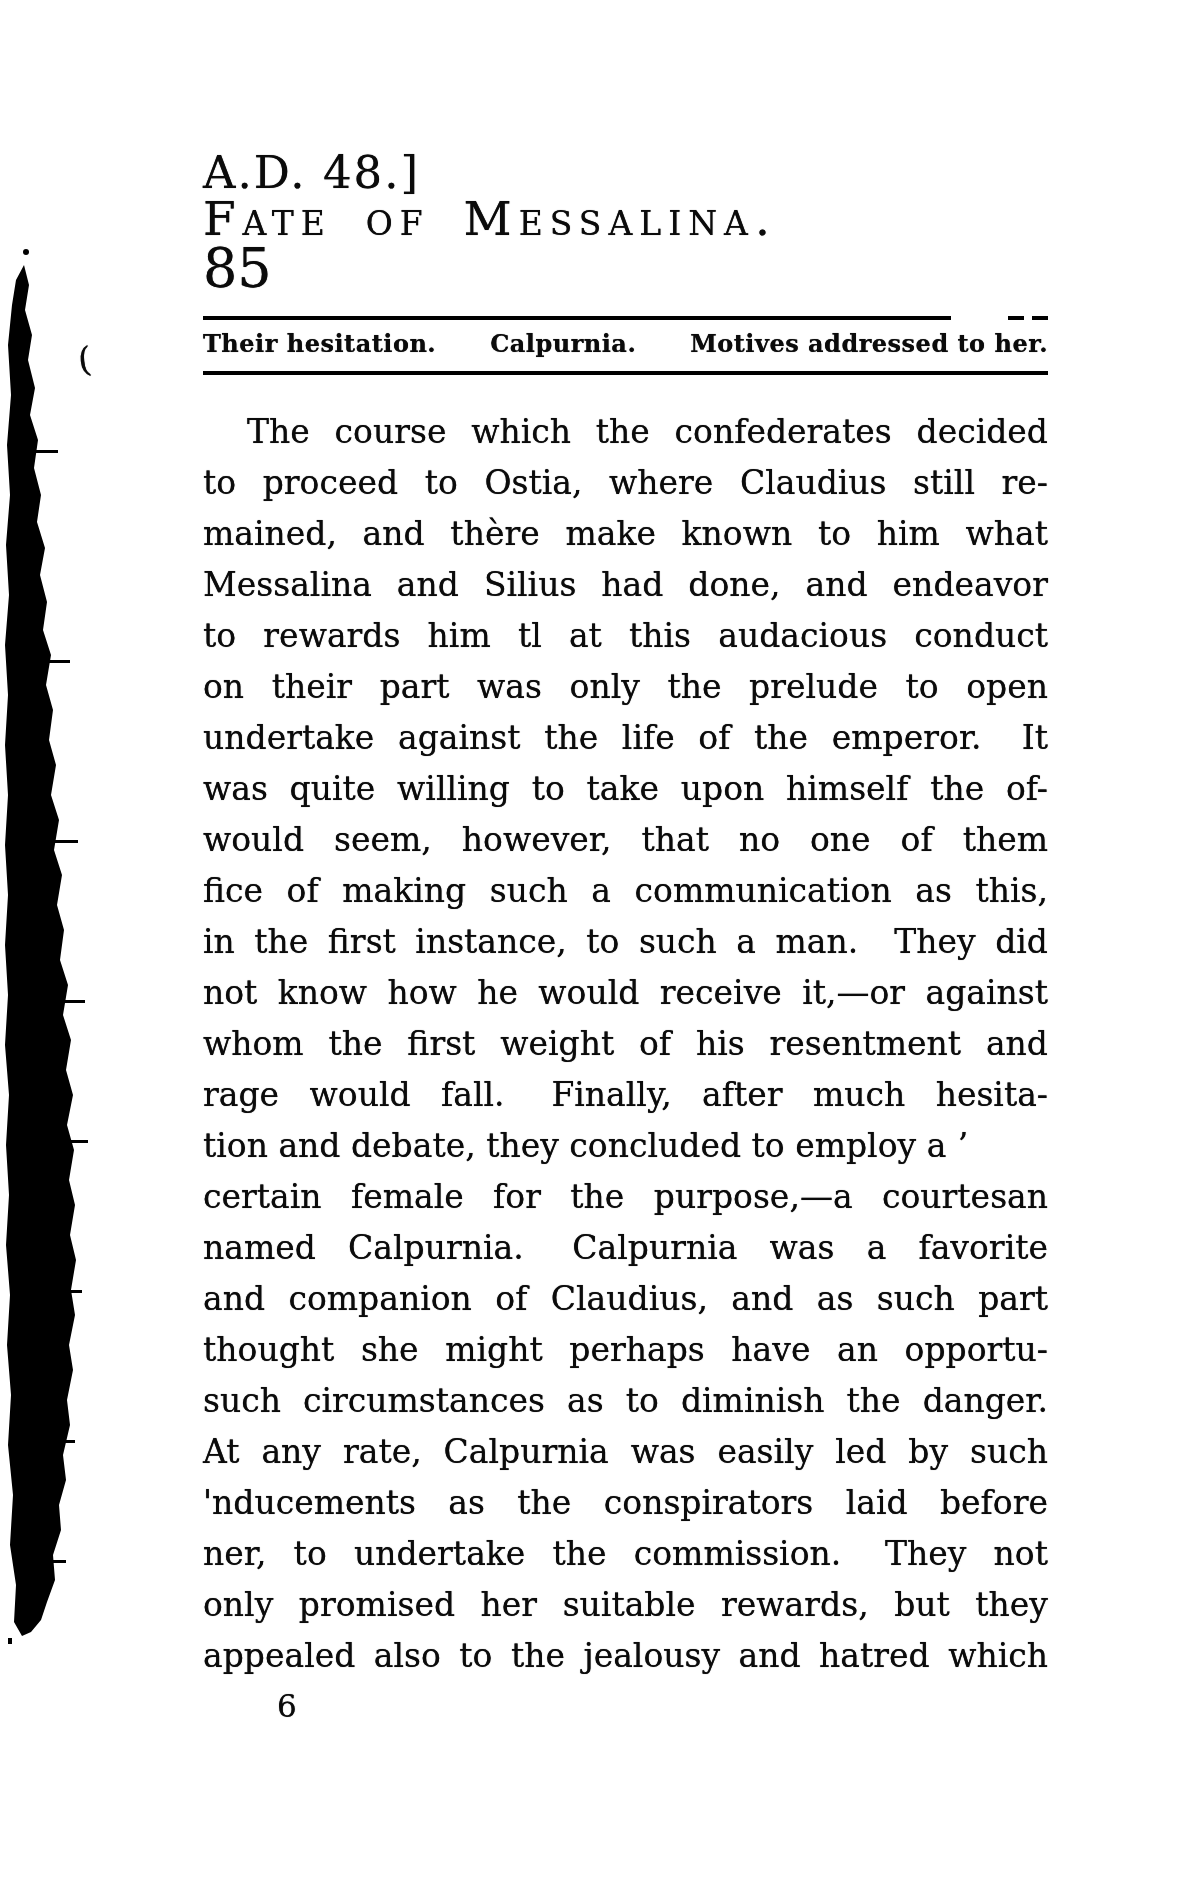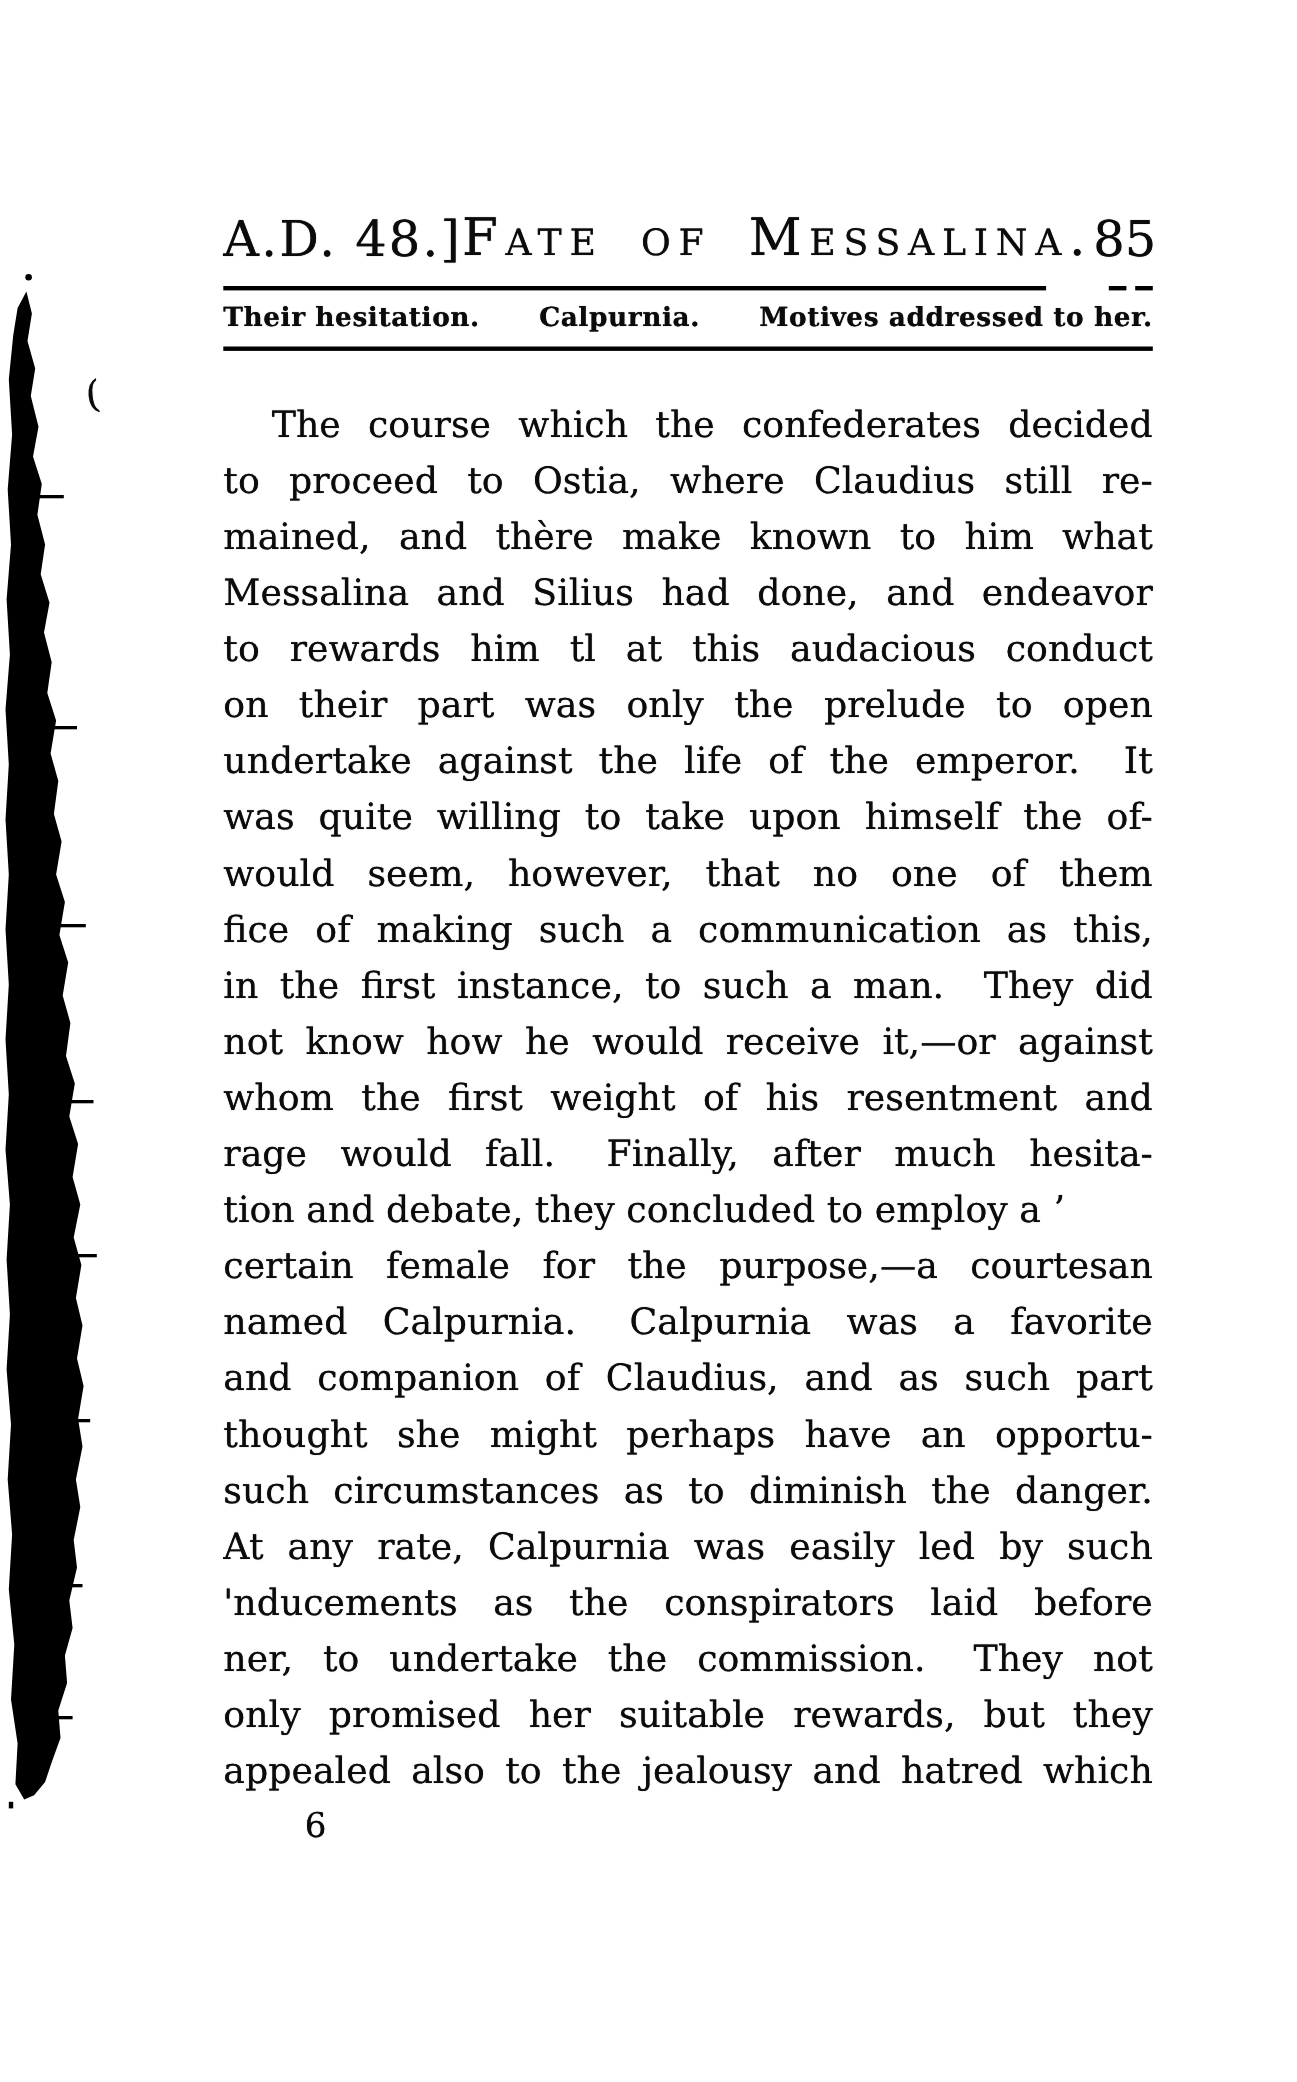--- a/index.html
+++ b/index.html
@@ -9,47 +9,47 @@
     background:#ffffff;
     color:#0b0b0b;
     font-family:"DejaVu Serif", serif;
     overflow:hidden;
     text-shadow:0 0 0.7px rgba(0,0,0,0.85);
   }
   .content { position:absolute; left:203px; top:0; width:845px; }
 
   
   .headline {
-    display:flex; justify-content:space-between; align-items:flex-end;
-    margin-top:150px; line-height:1;
+    display:flex; justify-content:space-between; align-items:flex-start;
+    margin-top:150px; line-height:1;flex-direction:column;
   }
   .date-label { font-size:45px; letter-spacing:2px; white-space:nowrap; }
   .head-title {
     font-variant:small-caps;
     font-size:47px; letter-spacing:7px; word-spacing:12px; white-space:nowrap;
   }
-  .page-number { font-size:45px;margin-top:45px; }
+  .page-number { font-size:54px; }
 
   
   .rule-row { display:flex; align-items:center; margin-top:20px; }
   .rule-main { height:4px; background:#000; width:748px; }
   .rule-gap  { width:57px; }
   .rule-dash-a { width:16px; height:4px; background:#000; margin-right:8px; }
   .rule-dash-b { width:16px; height:4px; background:#000; }
 
   
   .heads-row {
     display:flex; justify-content:space-between; align-items:baseline;
     margin-top:9px; font-weight:bold; font-size:24px; line-height:30px;
     letter-spacing:0.5px; white-space:nowrap;gap:36px;
   }
   .rule2 { height:4px; background:#000; margin-top:12px; }
 
   
-  .body-text { margin-top:41px; font-size:33px; line-height:51px; }
+  .body-text { margin-top:31px; font-size:33px; line-height:51px; }
   .line { text-align:justify; text-align-last:justify; }
   .line.indent { text-indent:44px; }
   .line.loose-end { text-align-last:left; }
 
   .signature { margin-top:10px; margin-left:74px; font-size:31px; line-height:1; }
 
   
   .margin-mark {
     position:absolute; left:78px; top:342px;
     font-size:34px; transform:rotate(-6deg); line-height:1;

